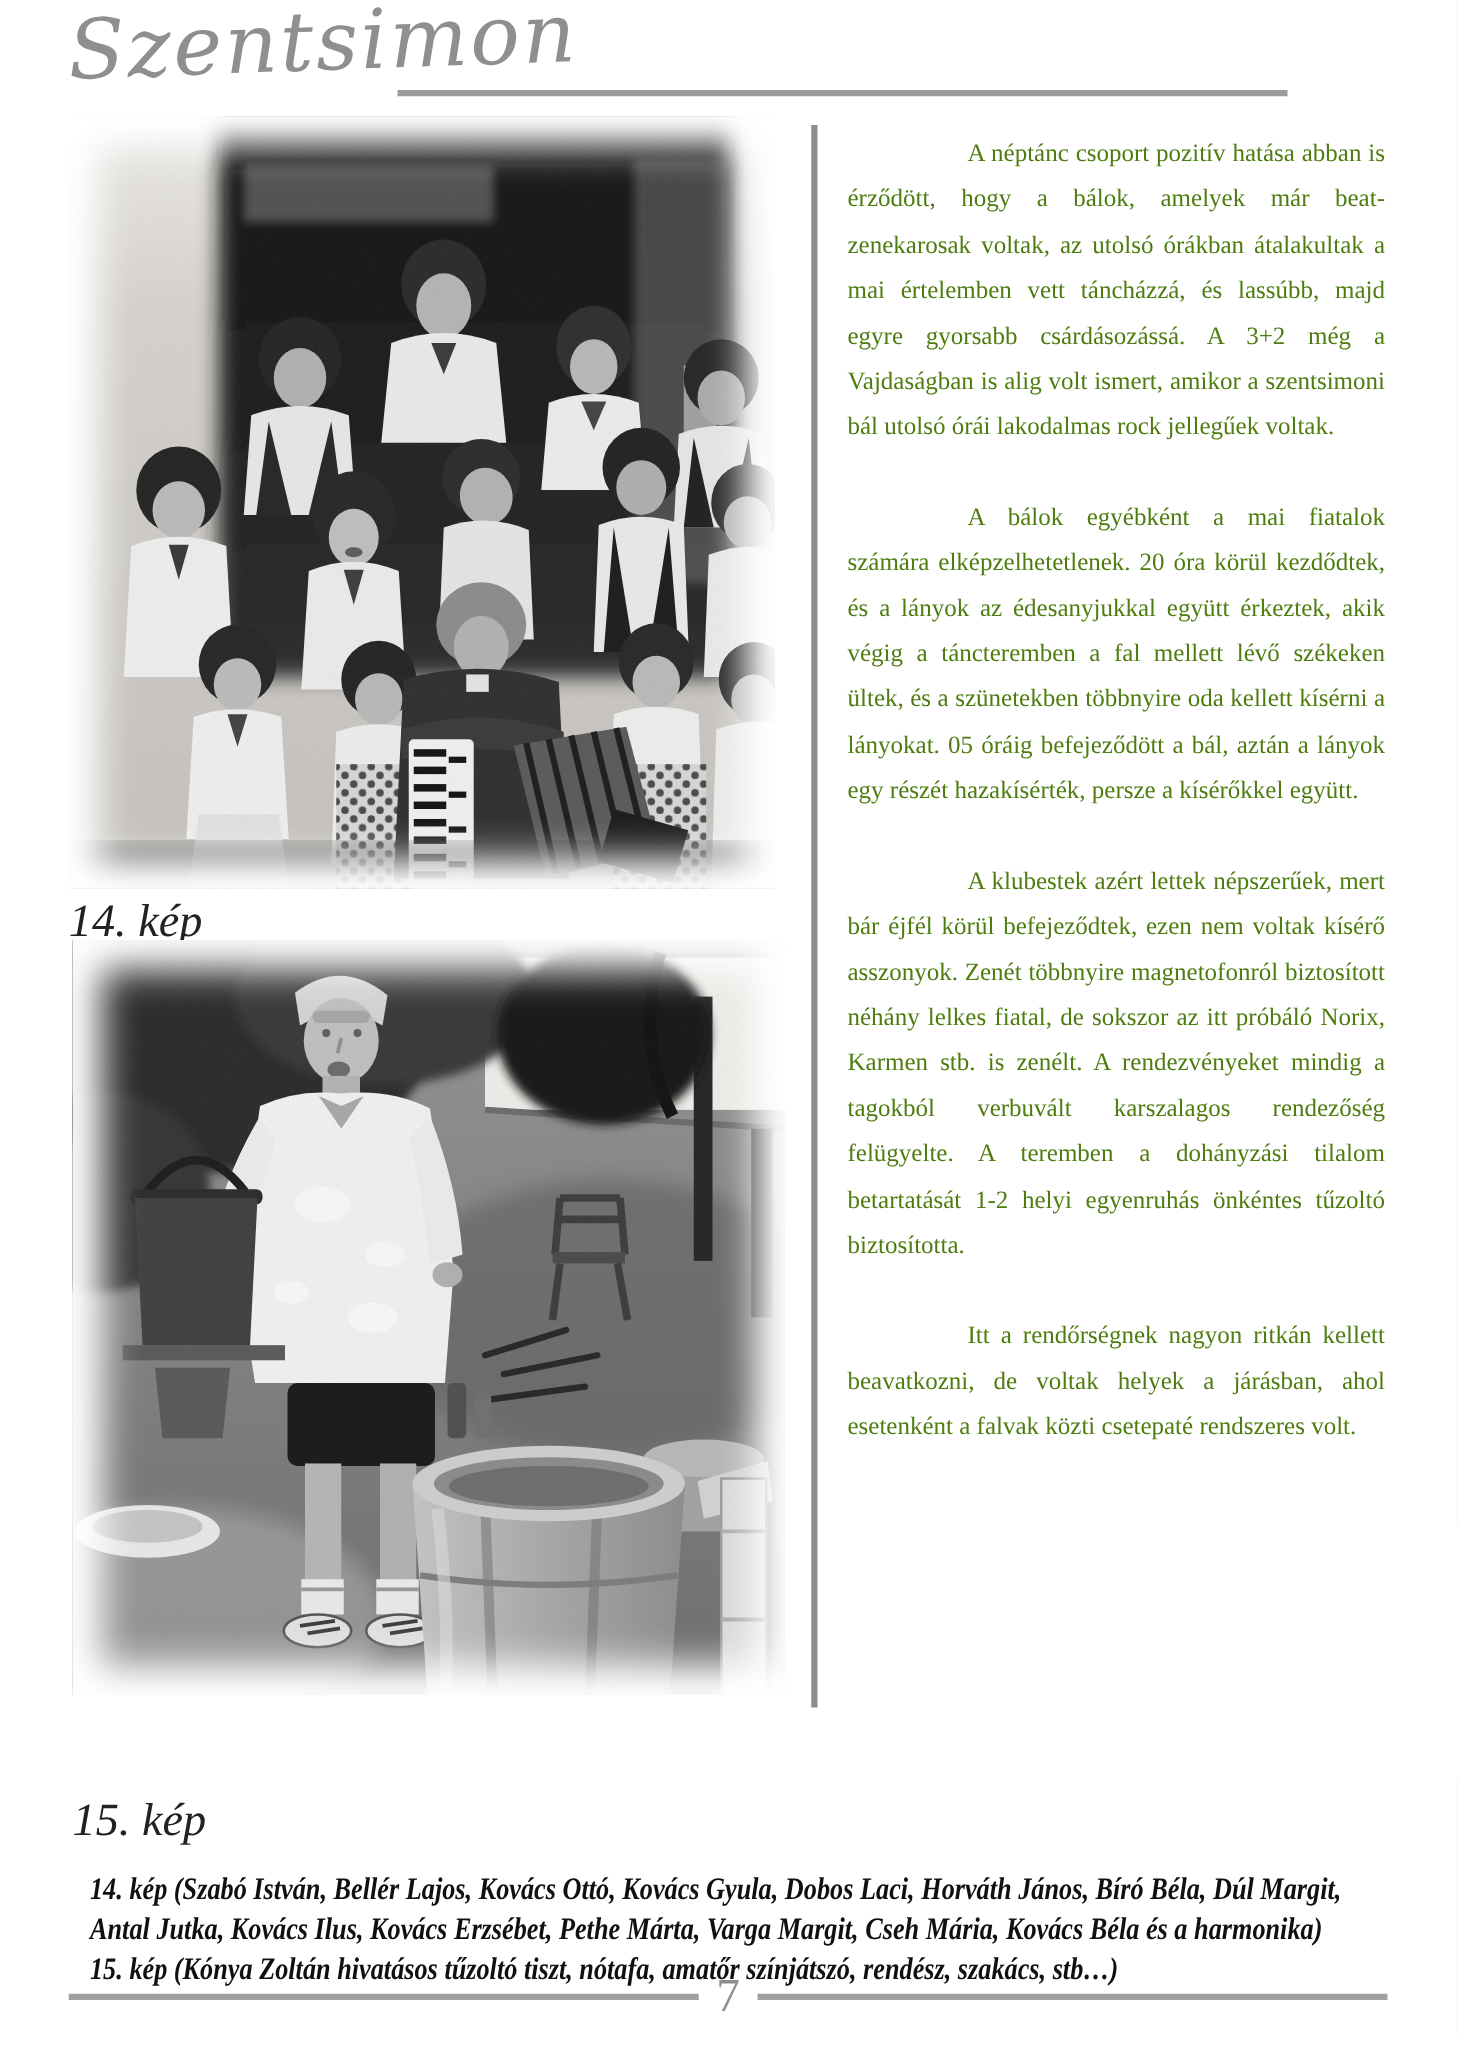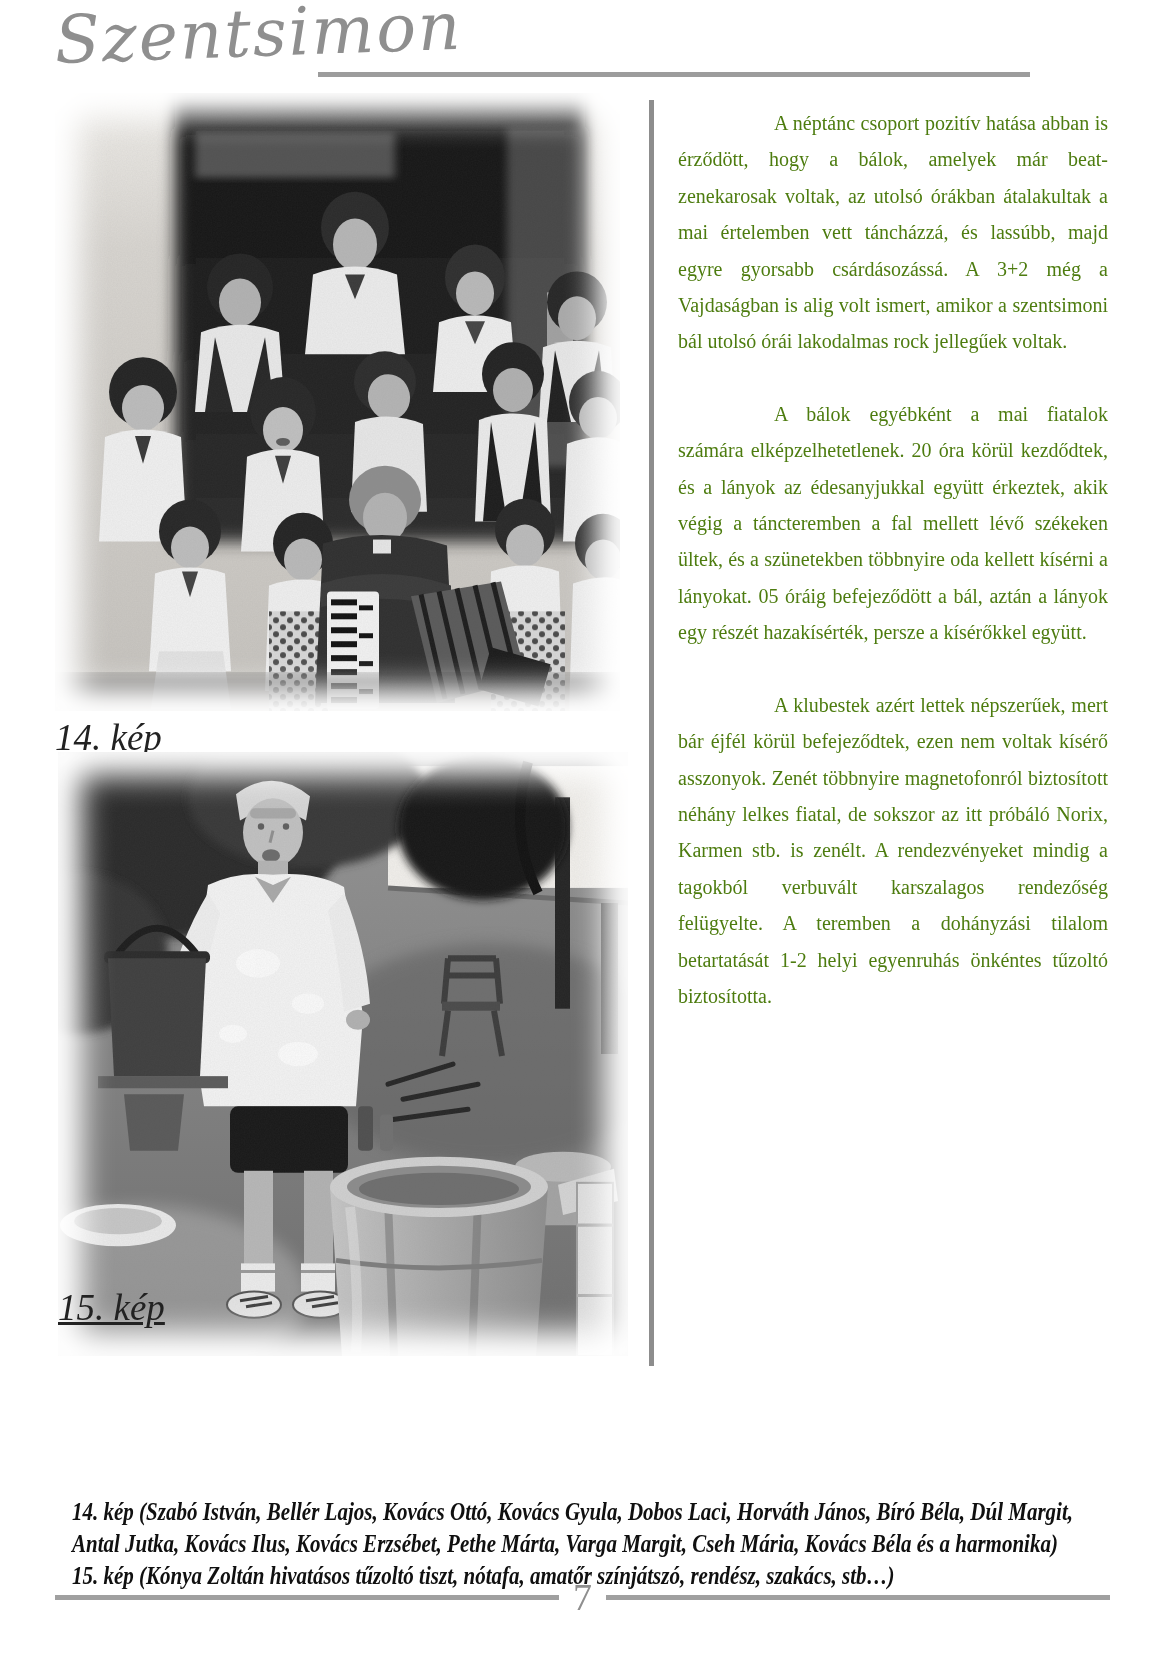--- a/index.html
+++ b/index.html
@@ -35,21 +35,21 @@
     box-shadow: inset 0 0 30px 24px #ffffff;
   }
   .photo-1 { left:55px;  top:93px;  width:565px; height:618px; }
   .photo-2 { left:58px;  top:752px; width:570px; height:604px; }
 
   .photo-caption {
     position:absolute; text-align:left;
     font-style:italic; font-size:37px; color:#222222;
   }
   .caption-1 { left:55px; top:716px;  width:565px; }
-  .caption-2 { left:58px; top:1286px; width:570px;text-decoration:underline; }
+  .caption-2 { left:58px; top:1435px; width:570px; }
 
   
   .article {
     position:absolute; left:678px; top:88px; width:430px;
     font-size:20px; line-height:36.4px; text-align:justify;
     color:#4d7c0f;
     margin-top:17px;
   }
   .article p { margin:0 0 36px 0; text-indent:96px; }
 
@@ -385,20 +385,21 @@
 
       <rect width="570" height="600" filter="url(#grain2)"></rect>
     </svg>
   </figure>
   <div class="photo-caption caption-2">15. kép</div>
 
   <div class="article">
     <p>A néptánc csoport pozitív hatása abban is érződött, hogy a bálok, amelyek már beat-zenekarosak voltak, az utolsó órákban átalakultak a mai értelemben vett táncházzá, és lassúbb, majd egyre gyorsabb csárdásozássá. A 3+2 még a Vajdaságban is alig volt ismert, amikor a szentsimoni bál utolsó órái lakodalmas rock jellegűek voltak.</p>
     <p>A bálok egyébként a mai fiatalok számára elképzelhetetlenek. 20 óra körül kezdődtek, és a lányok az édesanyjukkal együtt érkeztek, akik végig a táncteremben a fal mellett lévő székeken ültek, és a szünetekben többnyire oda kellett kísérni a lányokat. 05 óráig befejeződött a bál, aztán a lányok egy részét hazakísérték, persze a kísérőkkel együtt.</p>
     <p>A klubestek azért lettek népszerűek, mert bár éjfél körül befejeződtek, ezen nem voltak kísérő asszonyok. Zenét többnyire magnetofonról biztosított néhány lelkes fiatal, de sokszor az itt próbáló Norix, Karmen stb. is zenélt. A rendezvényeket mindig a tagokból verbuvált karszalagos rendezőség felügyelte. A teremben a dohányzási tilalom betartatását 1-2 helyi egyenruhás önkéntes tűzoltó biztosította.</p>
+    <p>Itt a rendőrségnek nagyon ritkán kellett beavatkozni, de voltak helyek a járásban, ahol esetenként a falvak közti csetepaté rendszeres volt.</p>
   </div>
 
   <div class="footnotes">
     <div class="fn-line">14. kép (Szabó István, Bellér Lajos, Kovács Ottó, Kovács Gyula, Dobos Laci, Horváth János, Bíró Béla, Dúl Margit,</div>
     <div class="fn-line">Antal Jutka, Kovács Ilus, Kovács Erzsébet, Pethe Márta, Varga Margit, Cseh Mária, Kovács Béla és a harmonika)</div>
     <div class="fn-line">15. kép (Kónya Zoltán hivatásos tűzoltó tiszt, nótafa, amatőr színjátszó, rendész, szakács, stb…)</div>
   </div>
 
   <div class="footer">
     <div class="rule"></div>

